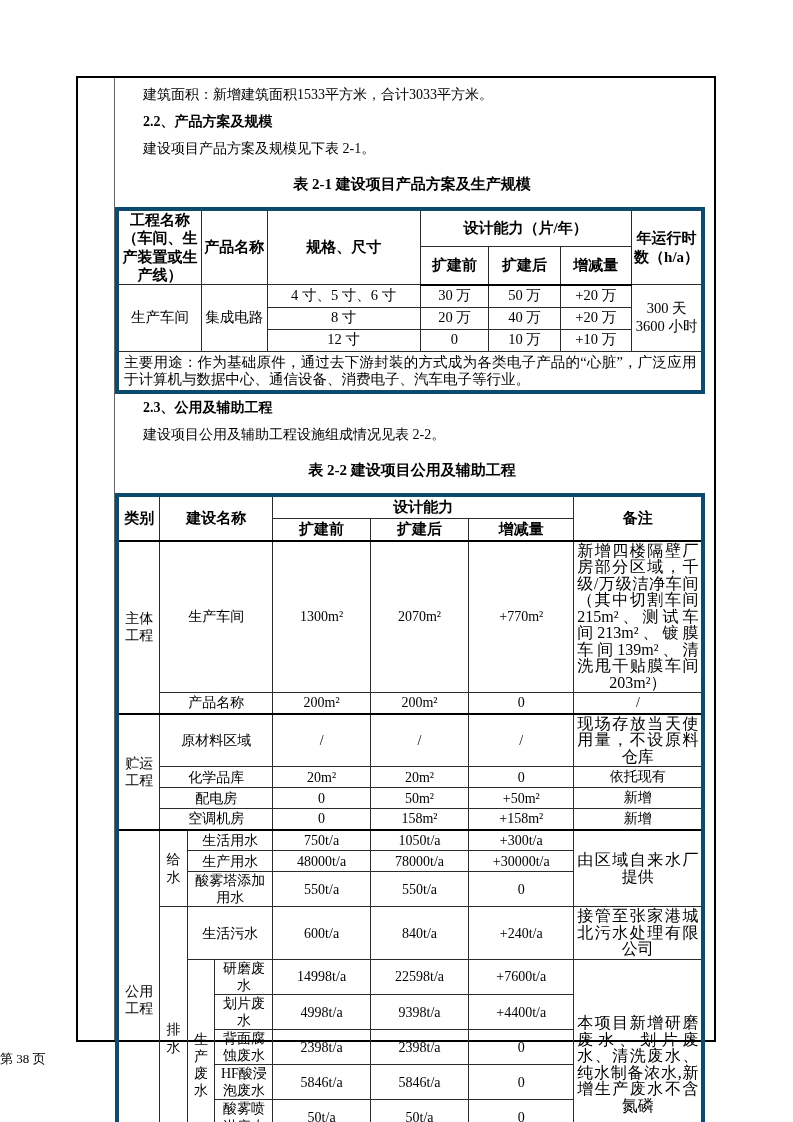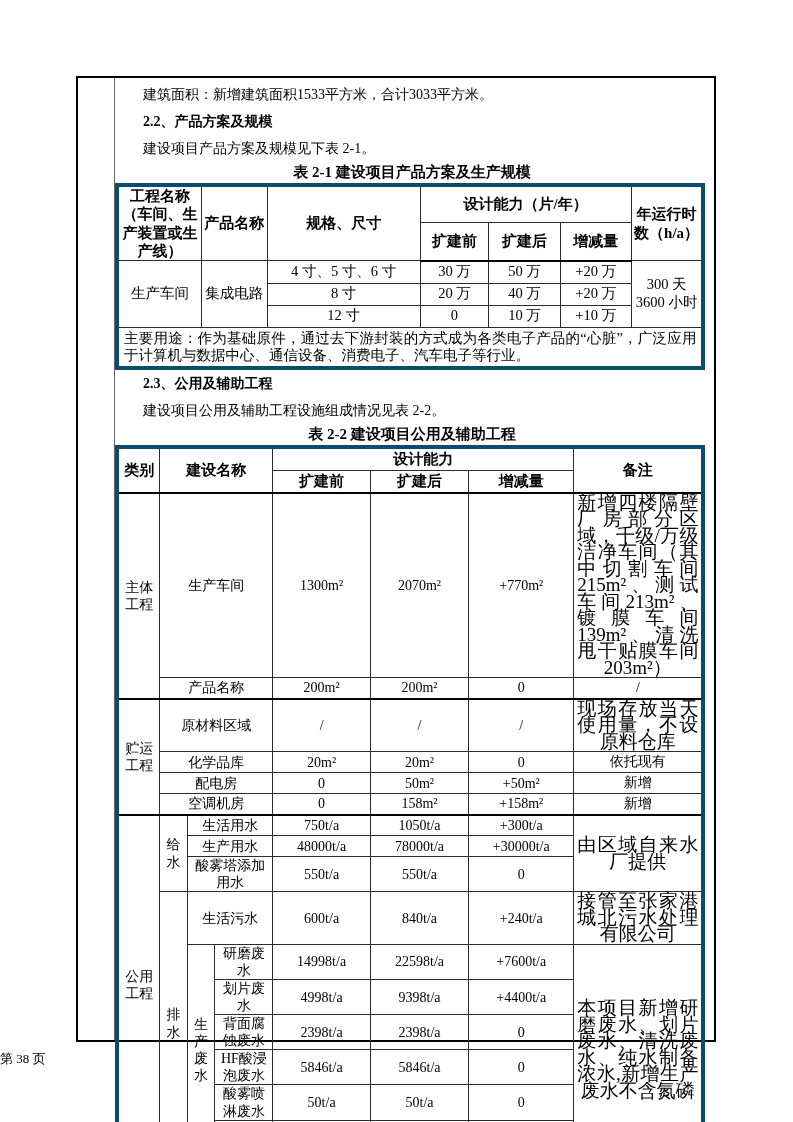--- a/index.html
+++ b/index.html
@@ -10,40 +10,40 @@
   }
   .frame{
     position:absolute;left:76px;top:76px;width:640px;height:966px;
     border:2px solid #000;display:flex;box-sizing:border-box;
   }
   .side{width:36px;border-right:1px solid #666;flex:0 0 36px;}
   .content{flex:1;padding:3px 5px 0 0;box-sizing:border-box;}
   .para{margin:0;font-size:14px;line-height:27px;text-indent:2em;}
   .heading{font-weight:bold;}
   .s23{margin-top:0;}
-  .caption{font-size:15px;font-weight:bold;text-align:center;line-height:19px;margin:1px 0;}
+  .caption{font-size:15px;font-weight:bold;text-align:center;line-height:19px;margin:13px 0;}
   table.tbl{
     border-collapse:collapse;table-layout:fixed;width:99.4%;
     border:4px solid #0c4a6e;
   }
   .tbl th,.tbl td{
     border:1px solid #2b2b2b;text-align:center;vertical-align:middle;
     padding:0 2px;font-size:14px;line-height:1.22;word-break:break-word;
   }
   .tbl th{font-size:15px;font-weight:bold;padding:0 1px;}
   .t1 tr.h1 th{height:24px;}
   .t1 tr.h2 th{height:26px;border-bottom:2px solid #000;}
   .t1 td{height:21px;font-size:14.5px;}
   .t1 .usage{text-align:justify;padding:2px 5px;line-height:17px;height:auto;margin-top:12px;}
   .t2{height:593px;border-radius:23px;}
   .t2 tr{height:21px;}
   .t2 tr.hd th{height:21px;}
   .t2 tr.hd2 th{border-bottom:2px solid #000;}
   tr.sep td{border-top:2px solid #000;}
-  .t2 .rk{font-size:19px;text-align:justify;text-align-last:center;line-height:16.5px;padding:1px 3px;}
+  .t2 .rk{font-size:16px;text-align:justify;text-align-last:center;line-height:16.5px;padding:1px 3px;}
   .t2 .rkc{font-size:14px;}
   .footer{
     position:absolute;left:0;top:1050px;width:100%;
     text-align:left;font-size:13px;
   }
 </style>
 </head>
 <body>
 
 <div class="frame">

